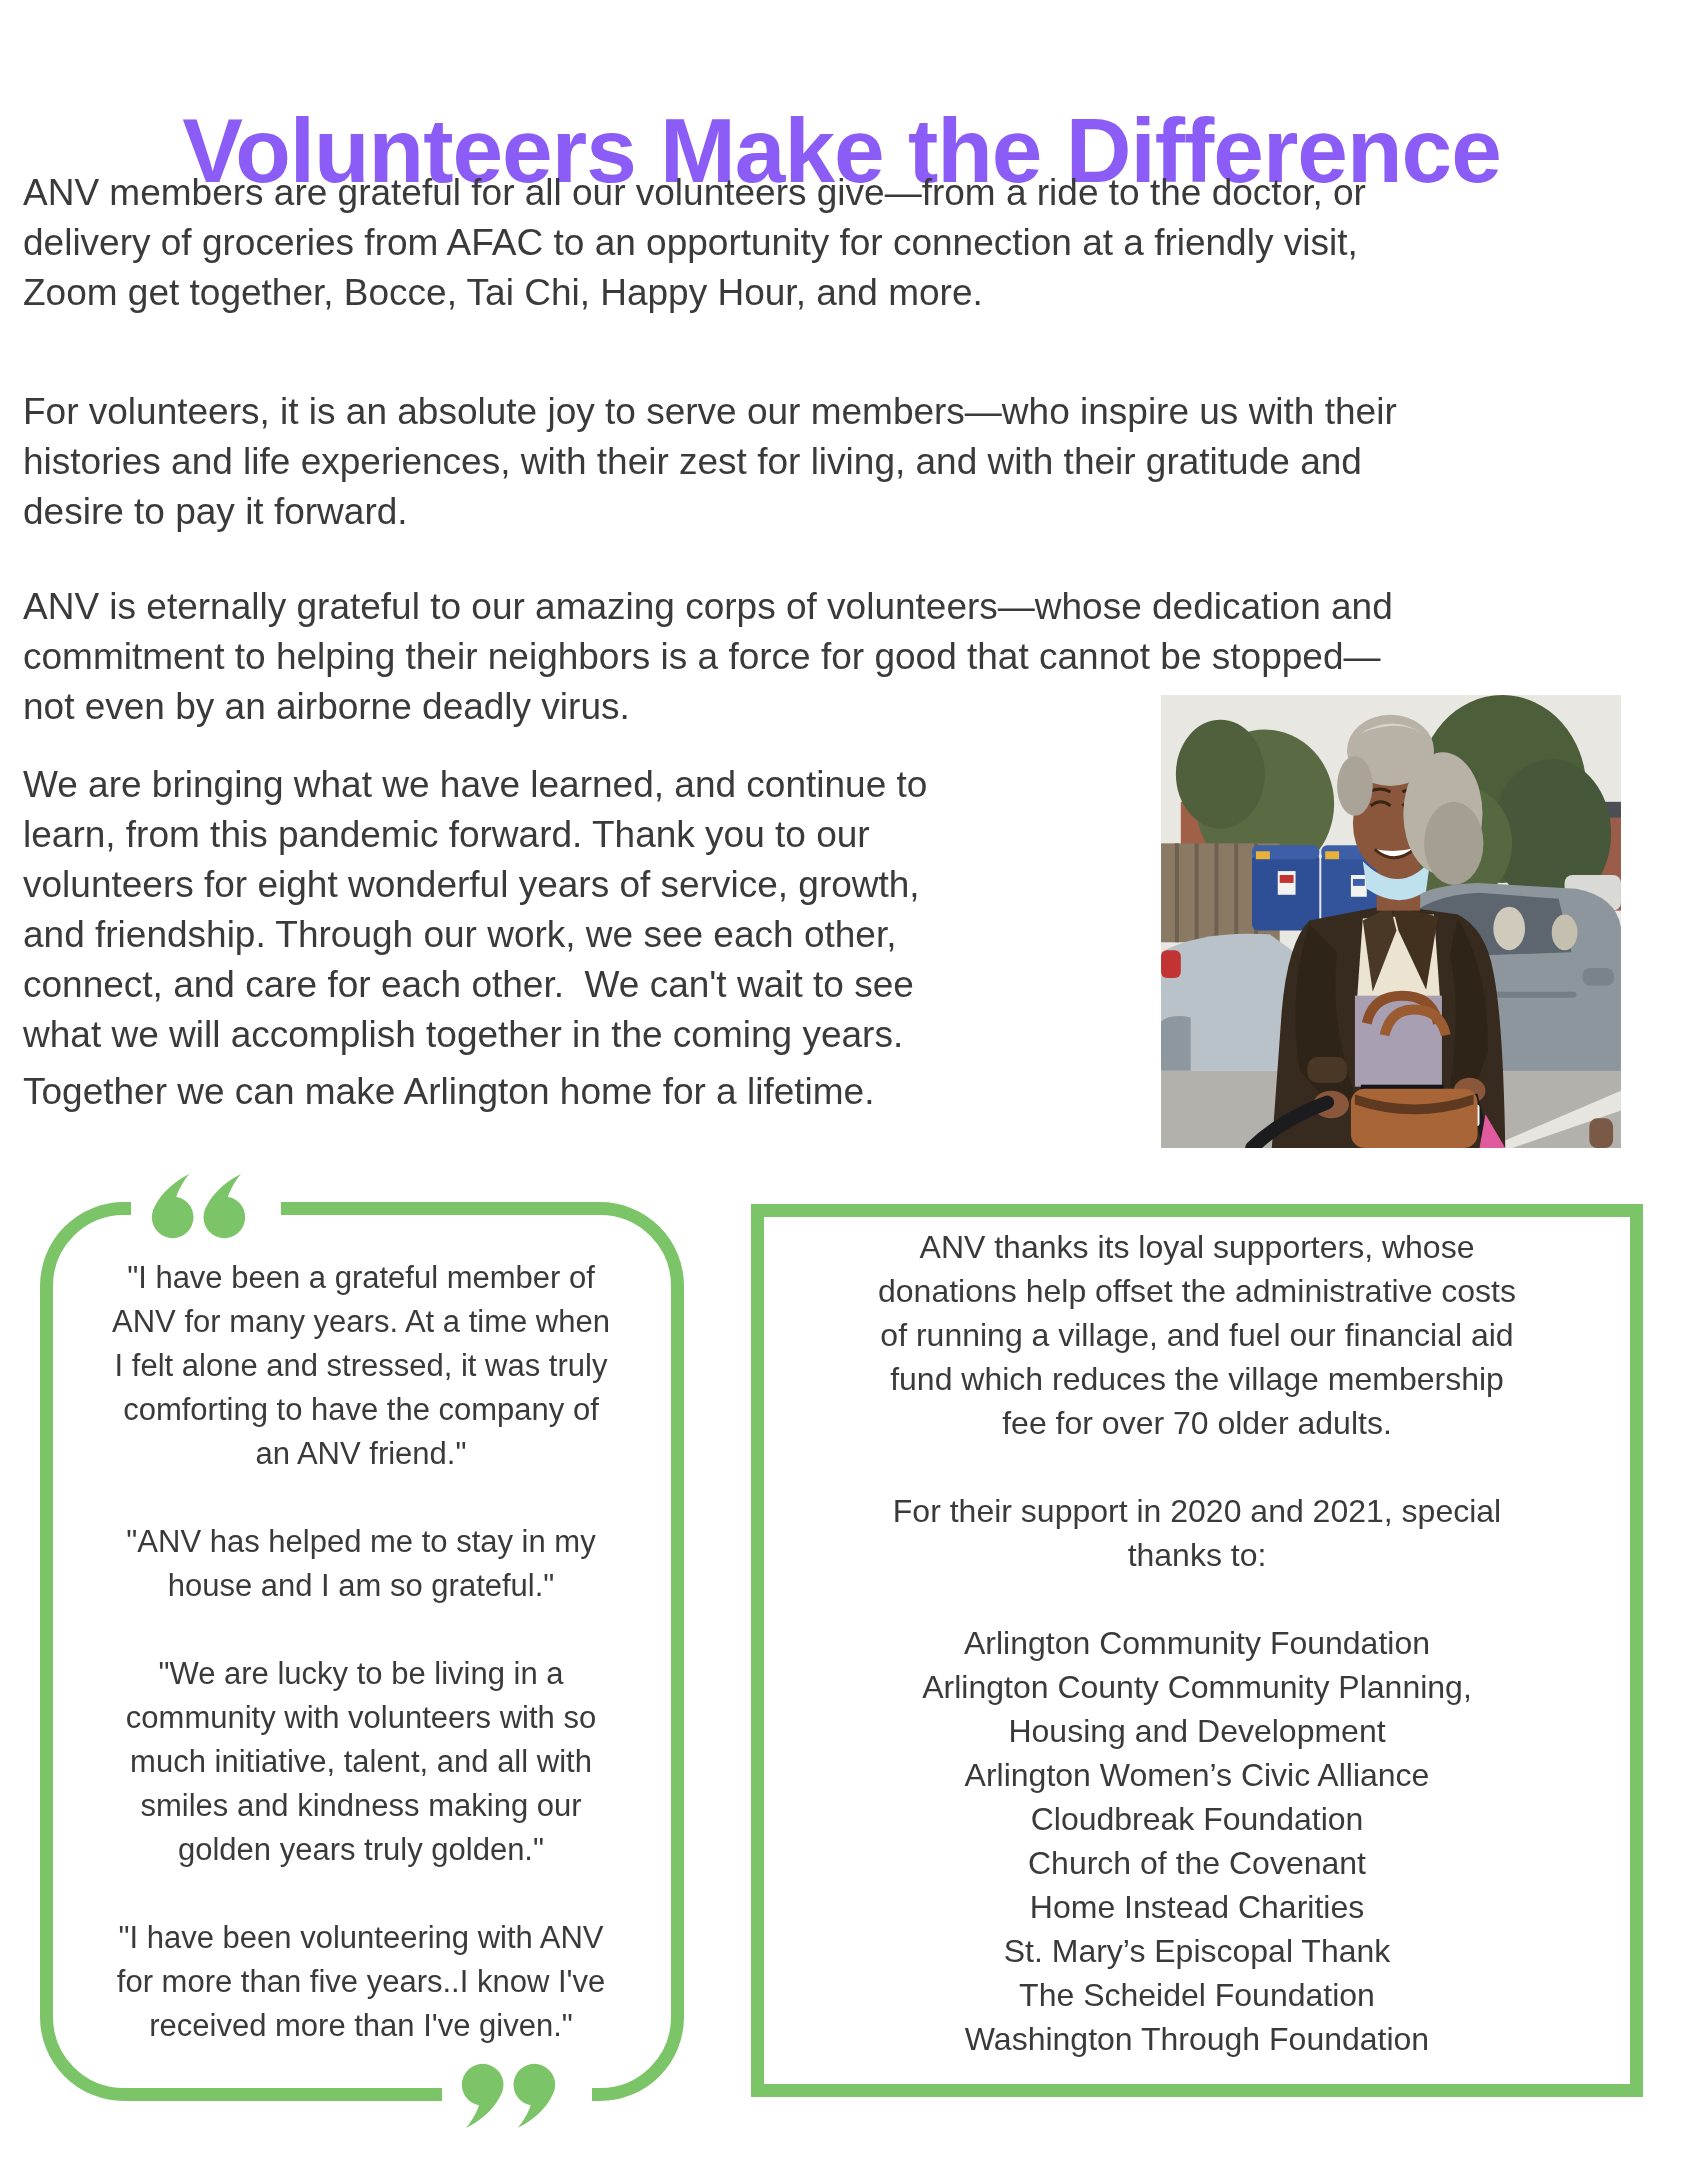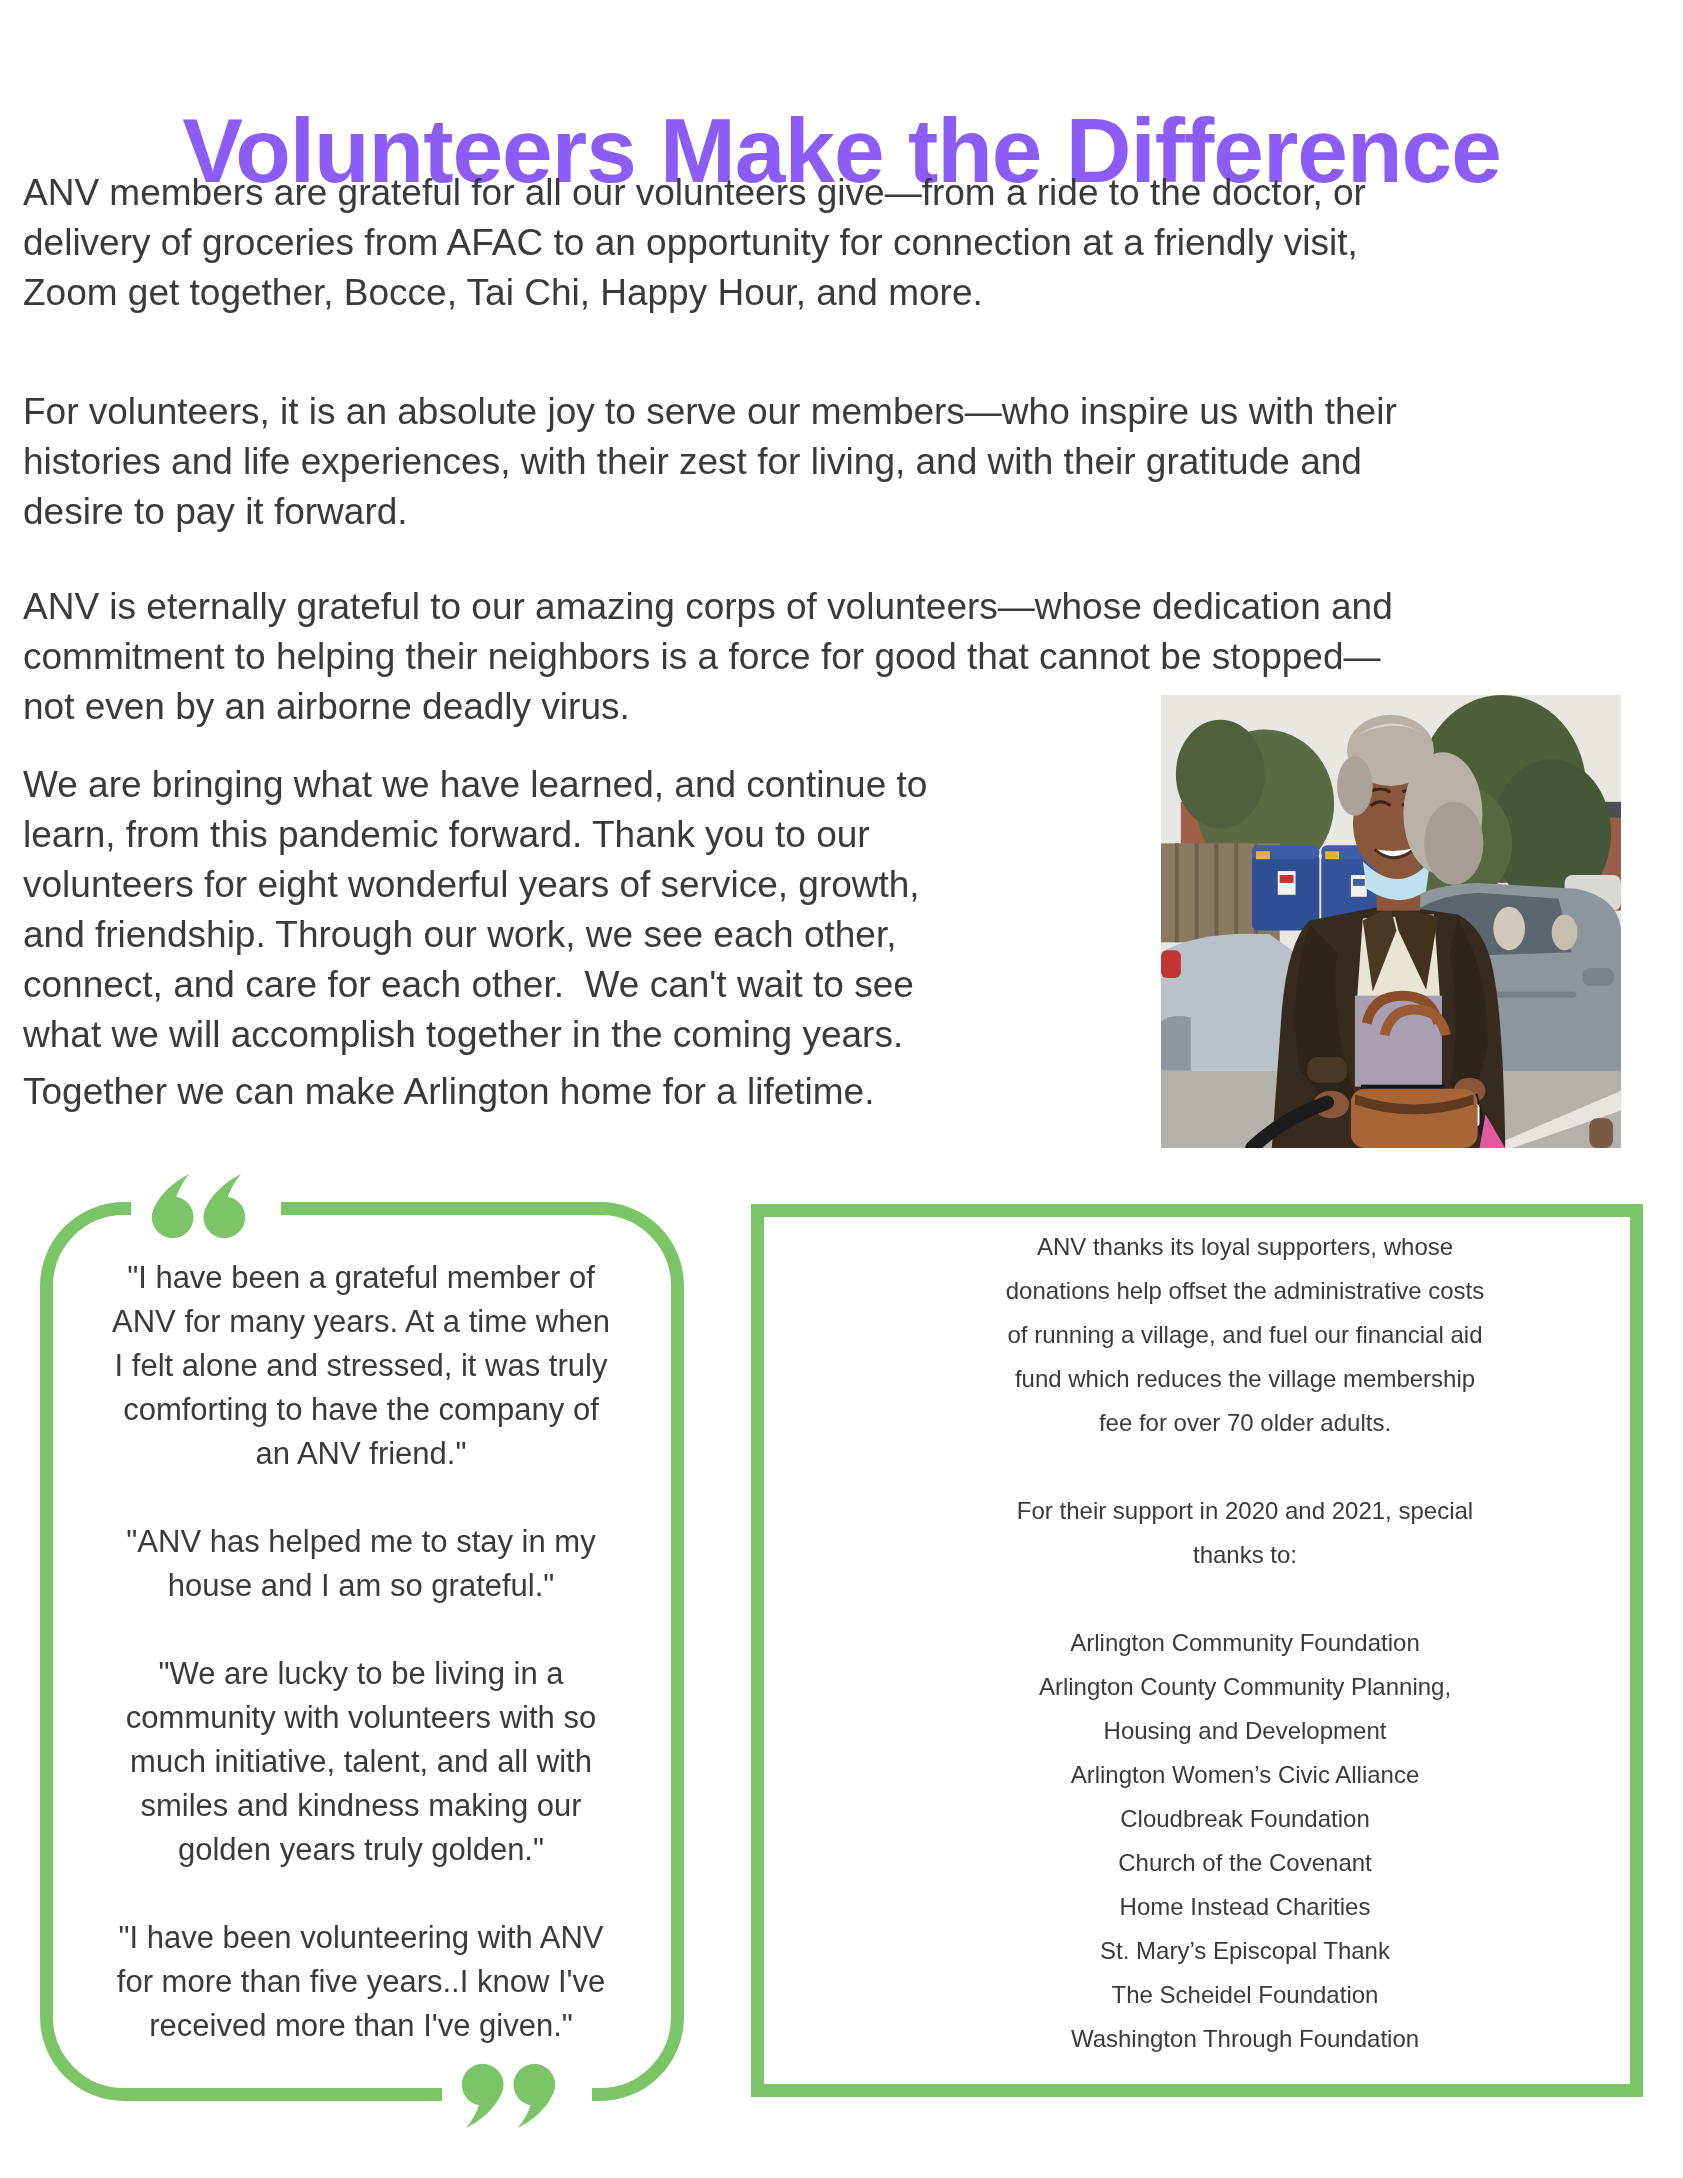--- a/index.html
+++ b/index.html
@@ -73,24 +73,23 @@
   #supporters-box{
     position:absolute;
     left:751px;top:1204px;width:892px;height:893px;
     border:13px solid #7CC468;
     box-sizing:border-box;
   }
   #supporters-content{
     position:absolute;
     left:764px;top:1225px;width:866px;
     text-align:center;
-    font-size:24px;
+    font-size:32px;
     line-height:44px;
     color:#3A3A3A;
-    padding-left:48px;
   }
   .supporters-para{white-space:pre;margin:0 0 44px 0;}
   .supporters-list{margin:16px;padding:0;list-style:none;}
   .supporters-list li{white-space:pre;}
 </style>
 </head>
 <body>
 
 <div id="page">
 

